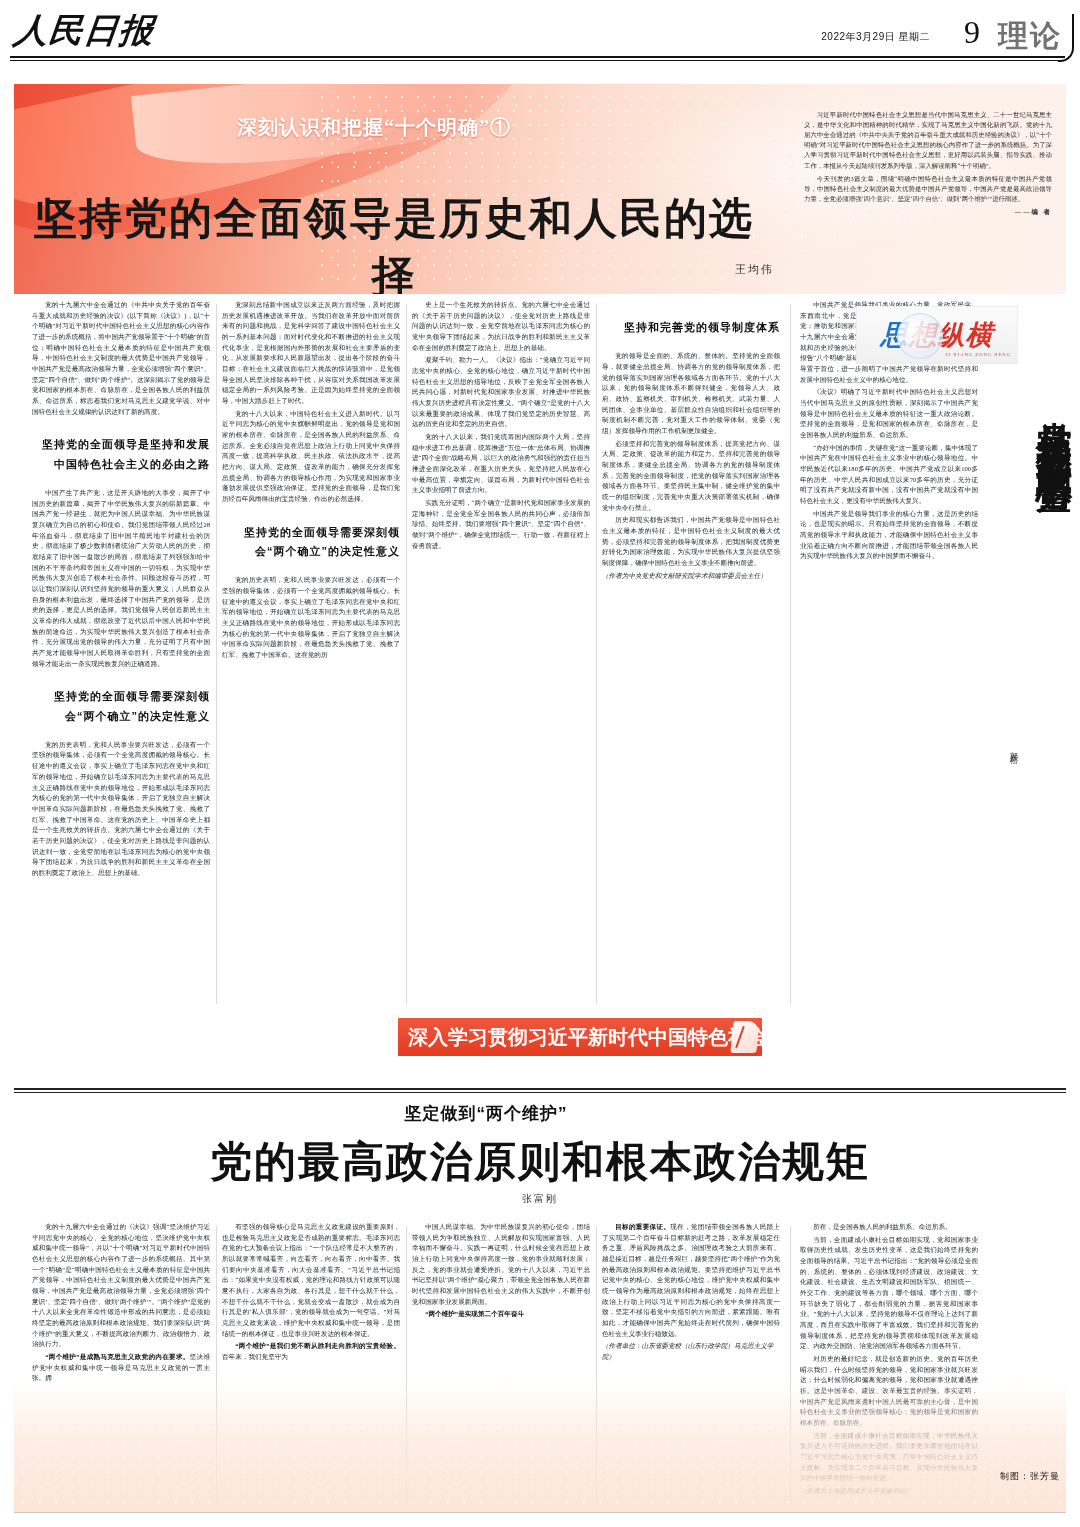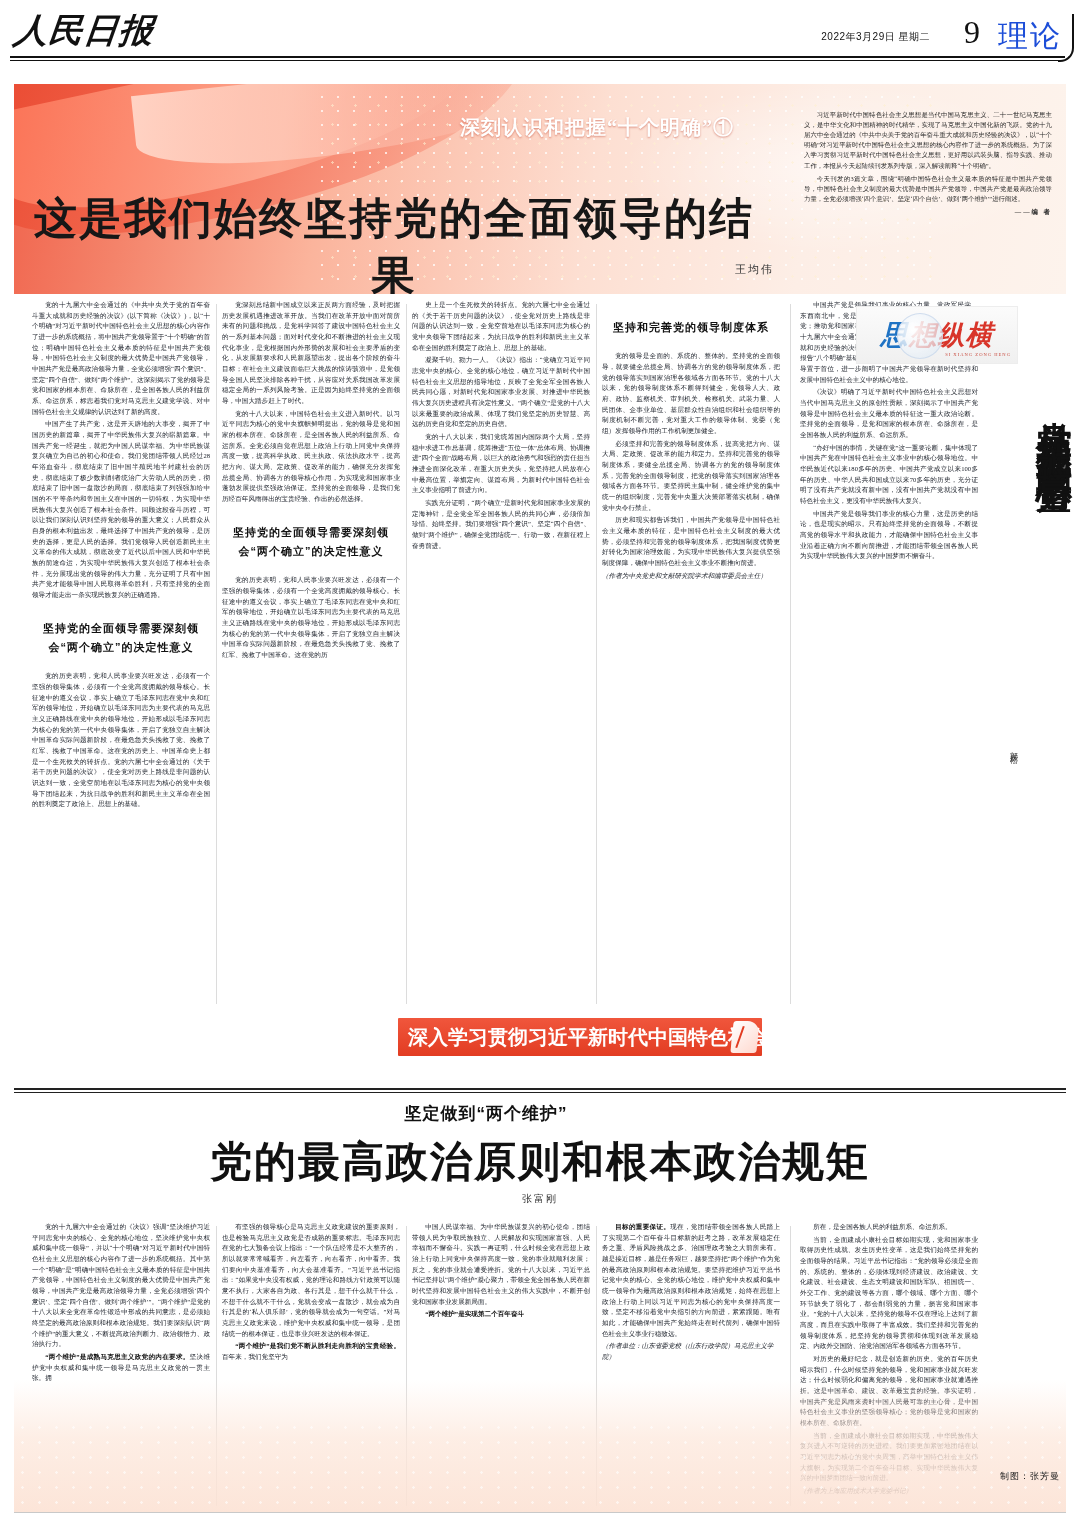--- a/index.html
+++ b/index.html
@@ -39,21 +39,21 @@
     font-size:10px;letter-spacing:.5px;color:#111;
     font-family:"Liberation Sans",sans-serif;
   }
   .mast-pageno{
     position:absolute;right:100px;top:14px;
     font-size:32px;font-weight:400;color:#111;
     font-family:"Liberation Serif",serif;
   }
   .mast-section{
     position:absolute;right:18px;top:16px;
-    font-size:30px;font-weight:400;color:#1d4ed8;
+    font-size:30px;font-weight:700;color:#737373;
     letter-spacing:2px;
   }
   .mast-swoosh{
     position:absolute;right:6px;top:14px;width:14px;height:46px;
     border-right:2px solid #111;border-bottom:2px solid #111;
     border-radius:0 0 14px 0;
   }
 
   
   .banner{
@@ -86,21 +86,21 @@
   .dots{
     position:absolute;left:300px;top:6px;width:620px;height:200px;
     background-image:
       radial-gradient(circle, rgba(255,255,255,.85) 1px, transparent 1.4px),
       radial-gradient(circle, rgba(255,240,210,.7) 1px, transparent 1.4px);
     background-size:16px 14px, 23px 19px;
     background-position:0 0, 7px 6px;
     opacity:.85;
   }
   .banner-kicker{
-    position:absolute;left:0;top:30px;width:720px;text-align:right;
+    position:absolute;left:0;top:30px;width:720px;text-align:center;
     font-size:20px;font-weight:700;color:#ffffff;
     letter-spacing:1px;
     text-shadow:0 1px 2px rgba(180,40,20,.45);
   }
   .banner-title{
     position:absolute;left:0;top:106px;width:760px;text-align:center;
     font-size:43px;font-weight:700;color:#171717;
     font-family:"Liberation Sans","DejaVu Sans",sans-serif;
     letter-spacing:2px;
   }
@@ -128,21 +128,21 @@
   .col p{margin:0 0 2px 0;text-indent:2em;}
   .c1{left:18px;width:178px;}
   .c2{left:208px;width:178px;}
   .c3{left:398px;width:178px;}
   .c4{left:588px;width:178px;}
   .c5{left:786px;width:178px;}
 
   .sub-head{
     margin:18px 0 14px 0;
     font-size:11px;font-weight:700;line-height:1.75;
-    color:#111;text-align:center;text-indent:0;
+    color:#111;text-align:right;text-indent:0;
     font-family:"Liberation Sans",sans-serif;
     letter-spacing:1px;
   }
   .credit{text-indent:0 !important;text-align:left;font-style:italic;}
 
   
   .vrule{position:absolute;top:4px;width:1px;height:700px;background:#dcdcdc;}
 
   
   .sx-logo{
@@ -278,38 +278,39 @@
     <div class="mast-rule2"></div>
   </div>
 
   <div class="banner">
     <div class="ribbon1"></div>
     <div class="ribbon2"></div>
     <div class="ribbon3"></div>
     <div class="dots"></div>
 
     <div class="banner-kicker">深刻认识和把握“十个明确”①</div>
-    <div class="banner-title">这是我们始终坚持党的全面领导的结果</div>
+    <div class="banner-title">坚持党的全面领导是历史和人民的选择</div>
     <div class="banner-author">王均伟</div>
 
     <div class="editor-note">
       <p>习近平新时代中国特色社会主义思想是当代中国马克思主义、二十一世纪马克思主义，是中华文化和中国精神的时代精华，实现了马克思主义中国化新的飞跃。党的十九届六中全会通过的《中共中央关于党的百年奋斗重大成就和历史经验的决议》，以“十个明确”对习近平新时代中国特色社会主义思想的核心内容作了进一步的系统概括。为了深入学习贯彻习近平新时代中国特色社会主义思想，更好用以武装头脑、指导实践、推动工作，本报从今天起陆续刊发系列专版，深入解读阐释“十个明确”。</p>
       <p>今天刊发的3篇文章，围绕“明确中国特色社会主义最本质的特征是中国共产党领导，中国特色社会主义制度的最大优势是中国共产党领导，中国共产党是最高政治领导力量，全党必须增强‘四个意识’、坚定‘四个自信’、做到‘两个维护’”进行阐述。</p>
       <p class="editor-sign">——编  者</p>
     </div>
   </div>
 
   <div class="art1">
     <div class="vrule" style="left:202px;"></div>
     <div class="vrule" style="left:392px;"></div>
     <div class="vrule" style="left:582px;"></div>
     <div class="vrule" style="left:776px;"></div>
 
     <div class="col c1">
         <p>党的十九届六中全会通过的《中共中央关于党的百年奋斗重大成就和历史经验的决议》(以下简称《决议》)，以“十个明确”对习近平新时代中国特色社会主义思想的核心内容作了进一步的系统概括，将中国共产党领导置于“十个明确”的首位；明确中国特色社会主义最本质的特征是中国共产党领导，中国特色社会主义制度的最大优势是中国共产党领导，中国共产党是最高政治领导力量，全党必须增强“四个意识”、坚定“四个自信”、做到“两个维护”。这深刻揭示了党的领导是党和国家的根本所在、命脉所在，是全国各族人民的利益所系、命运所系，标志着我们党对马克思主义建党学说、对中国特色社会主义规律的认识达到了新的高度。</p>
+        <div class="sub-head">坚持党的全面领导是坚持和发展中国特色社会主义的必由之路</div>
         <p>中国产生了共产党，这是开天辟地的大事变，揭开了中国历史的新篇章，揭开了中华民族伟大复兴的崭新篇章。中国共产党一经诞生，就把为中国人民谋幸福、为中华民族谋复兴确立为自己的初心和使命。我们党团结带领人民经过28年浴血奋斗，彻底结束了旧中国半殖民地半封建社会的历史，彻底结束了极少数剥削者统治广大劳动人民的历史，彻底结束了旧中国一盘散沙的局面，彻底结束了列强强加给中国的不平等条约和帝国主义在中国的一切特权，为实现中华民族伟大复兴创造了根本社会条件。回顾这段奋斗历程，可以让我们深刻认识到坚持党的领导的重大意义；人民群众从自身的根本利益出发，最终选择了中国共产党的领导，是历史的选择，更是人民的选择。我们党领导人民创造新民主主义革命的伟大成就，彻底改变了近代以后中国人民和中华民族的前途命运，为实现中华民族伟大复兴创造了根本社会条件，充分展现出党的领导的伟大力量，充分证明了只有中国共产党才能领导中国人民取得革命胜利，只有坚持党的全面领导才能走出一条实现民族复兴的正确道路。</p>
         <div class="sub-head">坚持党的全面领导需要深刻领会“两个确立”的决定性意义</div>
         <p>党的历史表明，党和人民事业要兴旺发达，必须有一个坚强的领导集体，必须有一个全党高度拥戴的领导核心。长征途中的遵义会议，事实上确立了毛泽东同志在党中央和红军的领导地位，开始确立以毛泽东同志为主要代表的马克思主义正确路线在党中央的领导地位，开始形成以毛泽东同志为核心的党的第一代中央领导集体，开启了党独立自主解决中国革命实际问题新阶段，在最危急关头挽救了党、挽救了红军、挽救了中国革命。这在党的历史上、中国革命史上都是一个生死攸关的转折点。党的六届七中全会通过的《关于若干历史问题的决议》，使全党对历史上路线是非问题的认识达到一致，全党空前地在以毛泽东同志为核心的党中央领导下团结起来，为抗日战争的胜利和新民主主义革命在全国的胜利奠定了政治上、思想上的基础。</p>
       </div>
     <div class="col c2">
         <p>党深刻总结新中国成立以来正反两方面经验，及时把握历史发展机遇推进改革开放。当我们在改革开放中面对前所未有的问题和挑战，是党科学回答了建设中国特色社会主义的一系列基本问题；面对时代变化和不断推进的社会主义现代化事业，是党根据国内外形势的发展和社会主要矛盾的变化，从发展新要求和人民新愿望出发，提出各个阶段的奋斗目标；在社会主义建设面临巨大挑战的惊涛骇浪中，是党领导全国人民坚决排除各种干扰，从容应对关系我国改革发展稳定全局的一系列风险考验。正是因为始终坚持党的全面领导，中国大踏步赶上了时代。</p>
         <p>党的十八大以来，中国特色社会主义进入新时代。以习近平同志为核心的党中央旗帜鲜明提出，党的领导是党和国家的根本所在、命脉所在，是全国各族人民的利益所系、命运所系。全党必须自觉在思想上政治上行动上同党中央保持高度一致，提高科学执政、民主执政、依法执政水平，提高把方向、谋大局、定政策、促改革的能力，确保充分发挥党总揽全局、协调各方的领导核心作用，为实现党和国家事业蓬勃发展提供坚强政治保证。坚持党的全面领导，是我们党历经百年风雨得出的宝贵经验、作出的必然选择。</p>
         <div class="sub-head">坚持党的全面领导需要深刻领会“两个确立”的决定性意义</div>
         <p>党的历史表明，党和人民事业要兴旺发达，必须有一个坚强的领导集体，必须有一个全党高度拥戴的领导核心。长征途中的遵义会议，事实上确立了毛泽东同志在党中央和红军的领导地位，开始确立以毛泽东同志为主要代表的马克思主义正确路线在党中央的领导地位，开始形成以毛泽东同志为核心的党的第一代中央领导集体，开启了党独立自主解决中国革命实际问题新阶段，在最危急关头挽救了党、挽救了红军、挽救了中国革命。这在党的历</p>
       </div>

